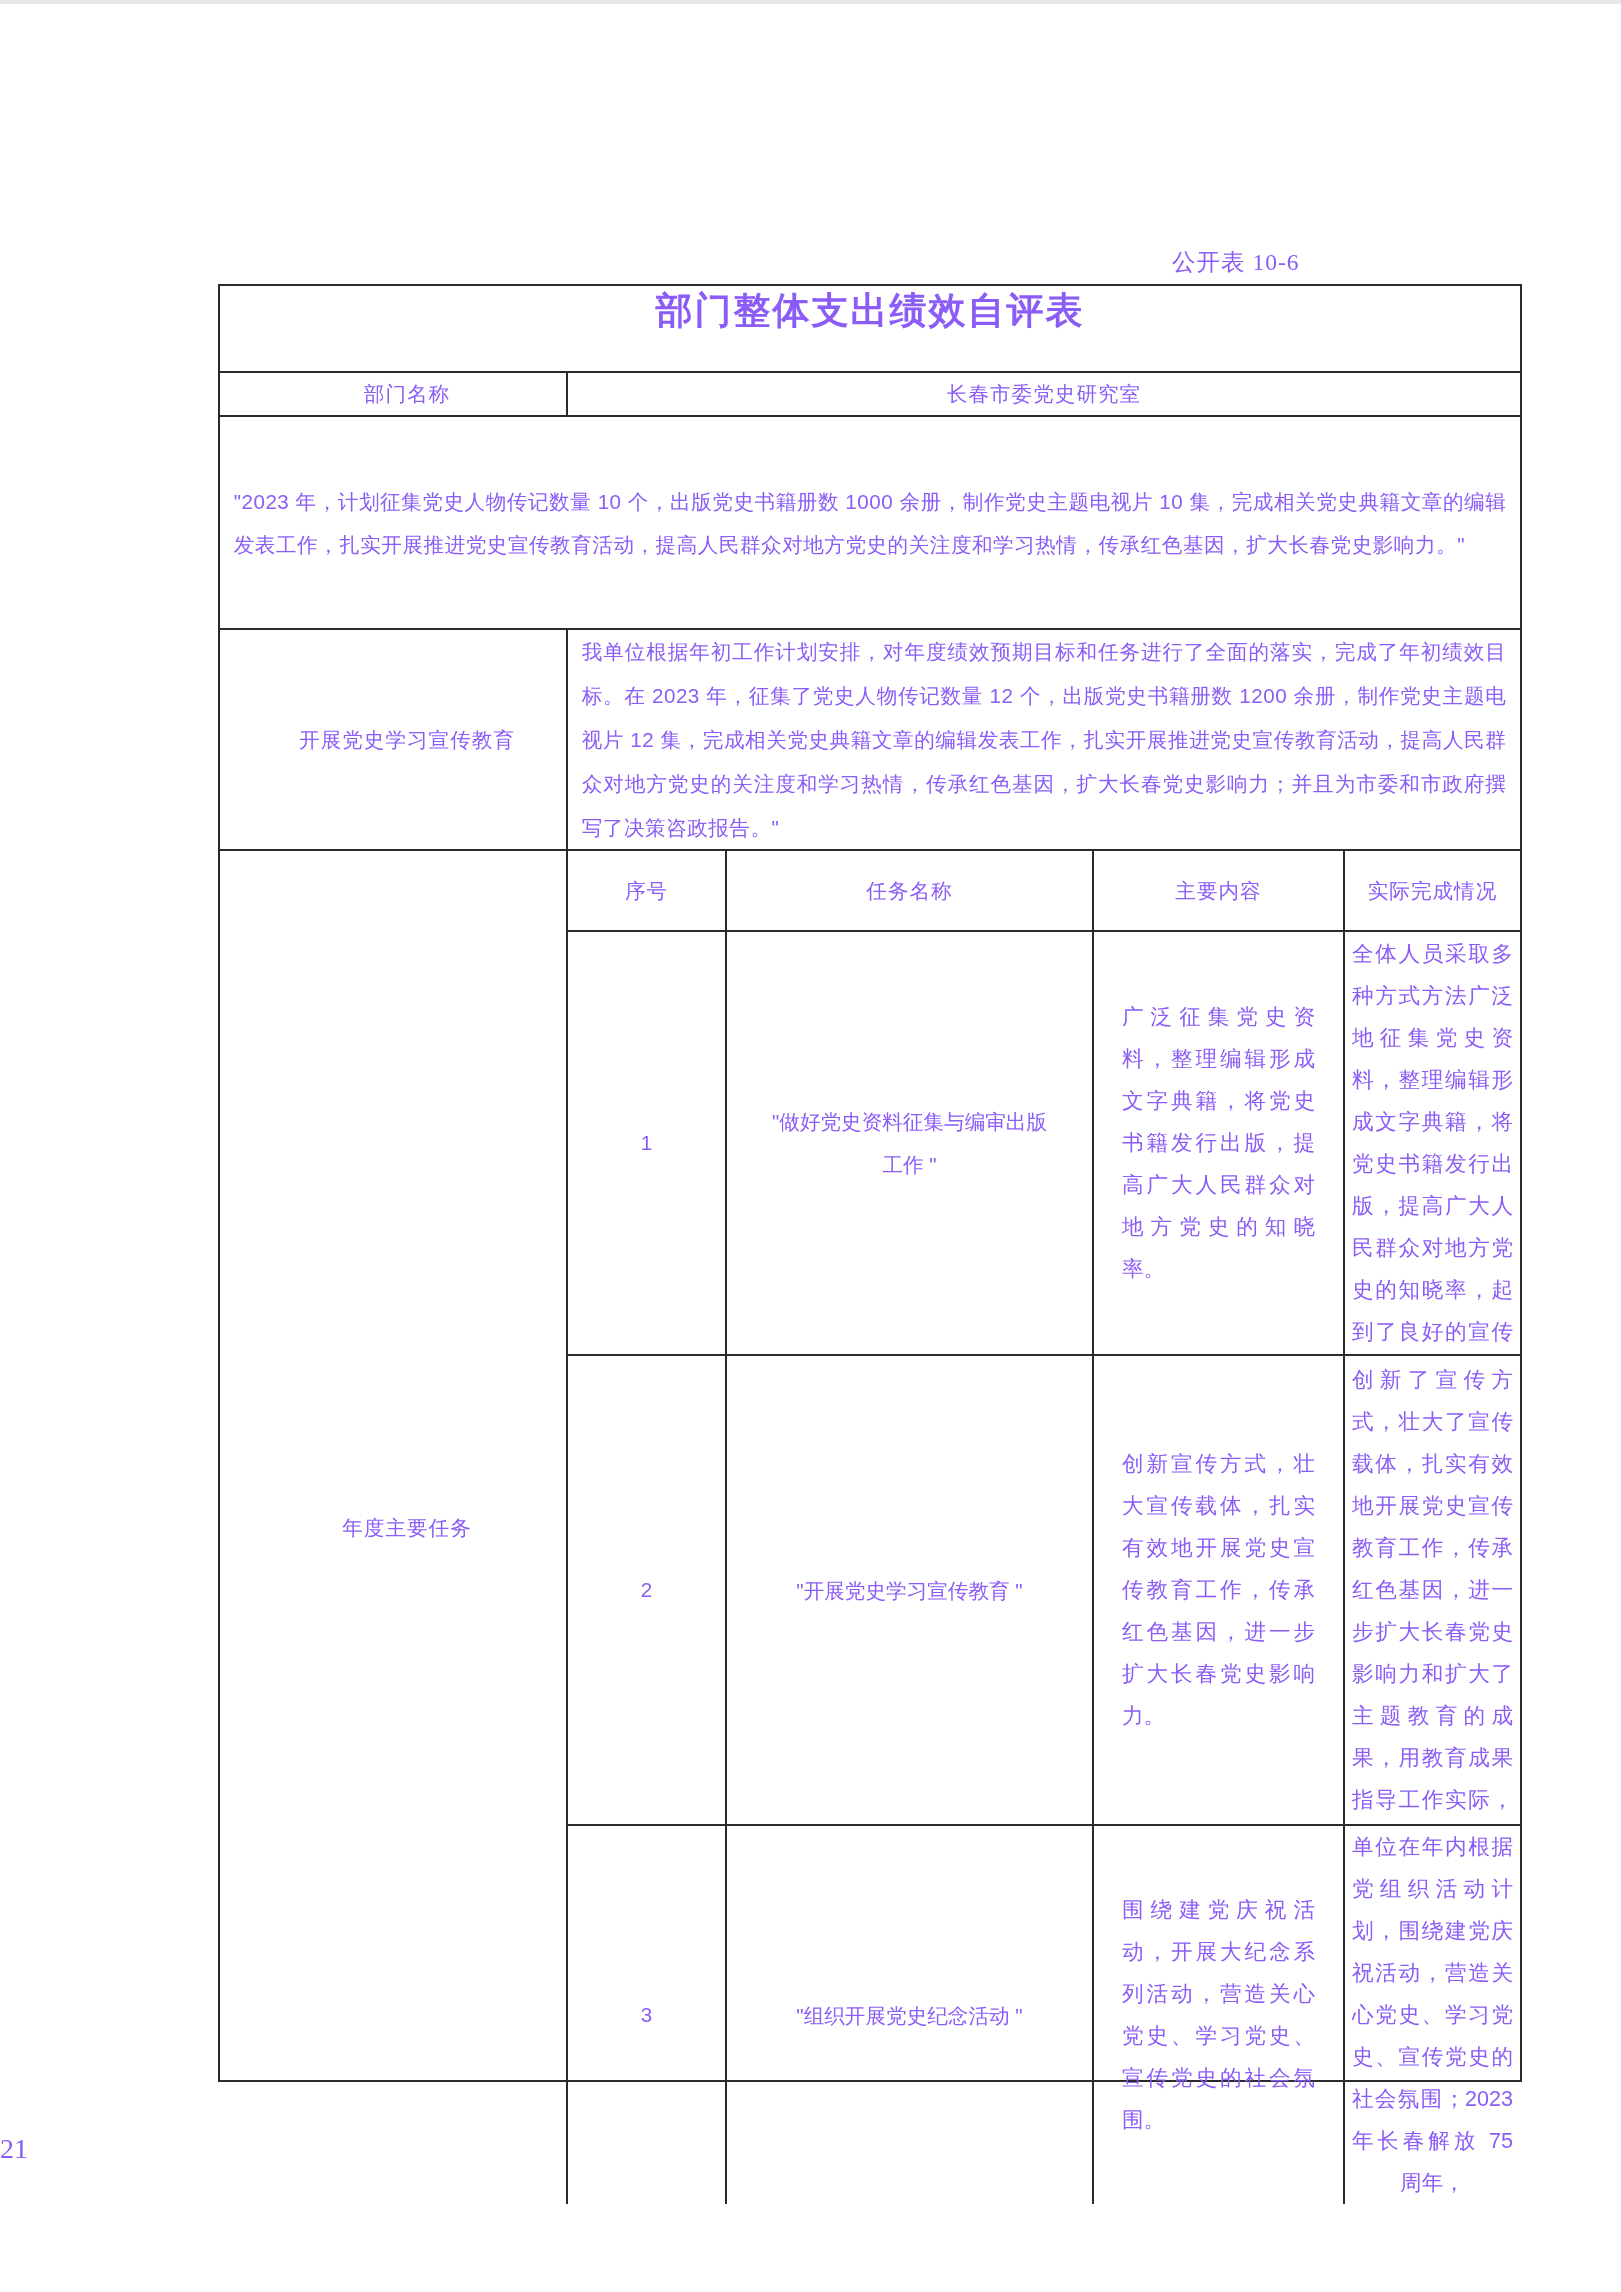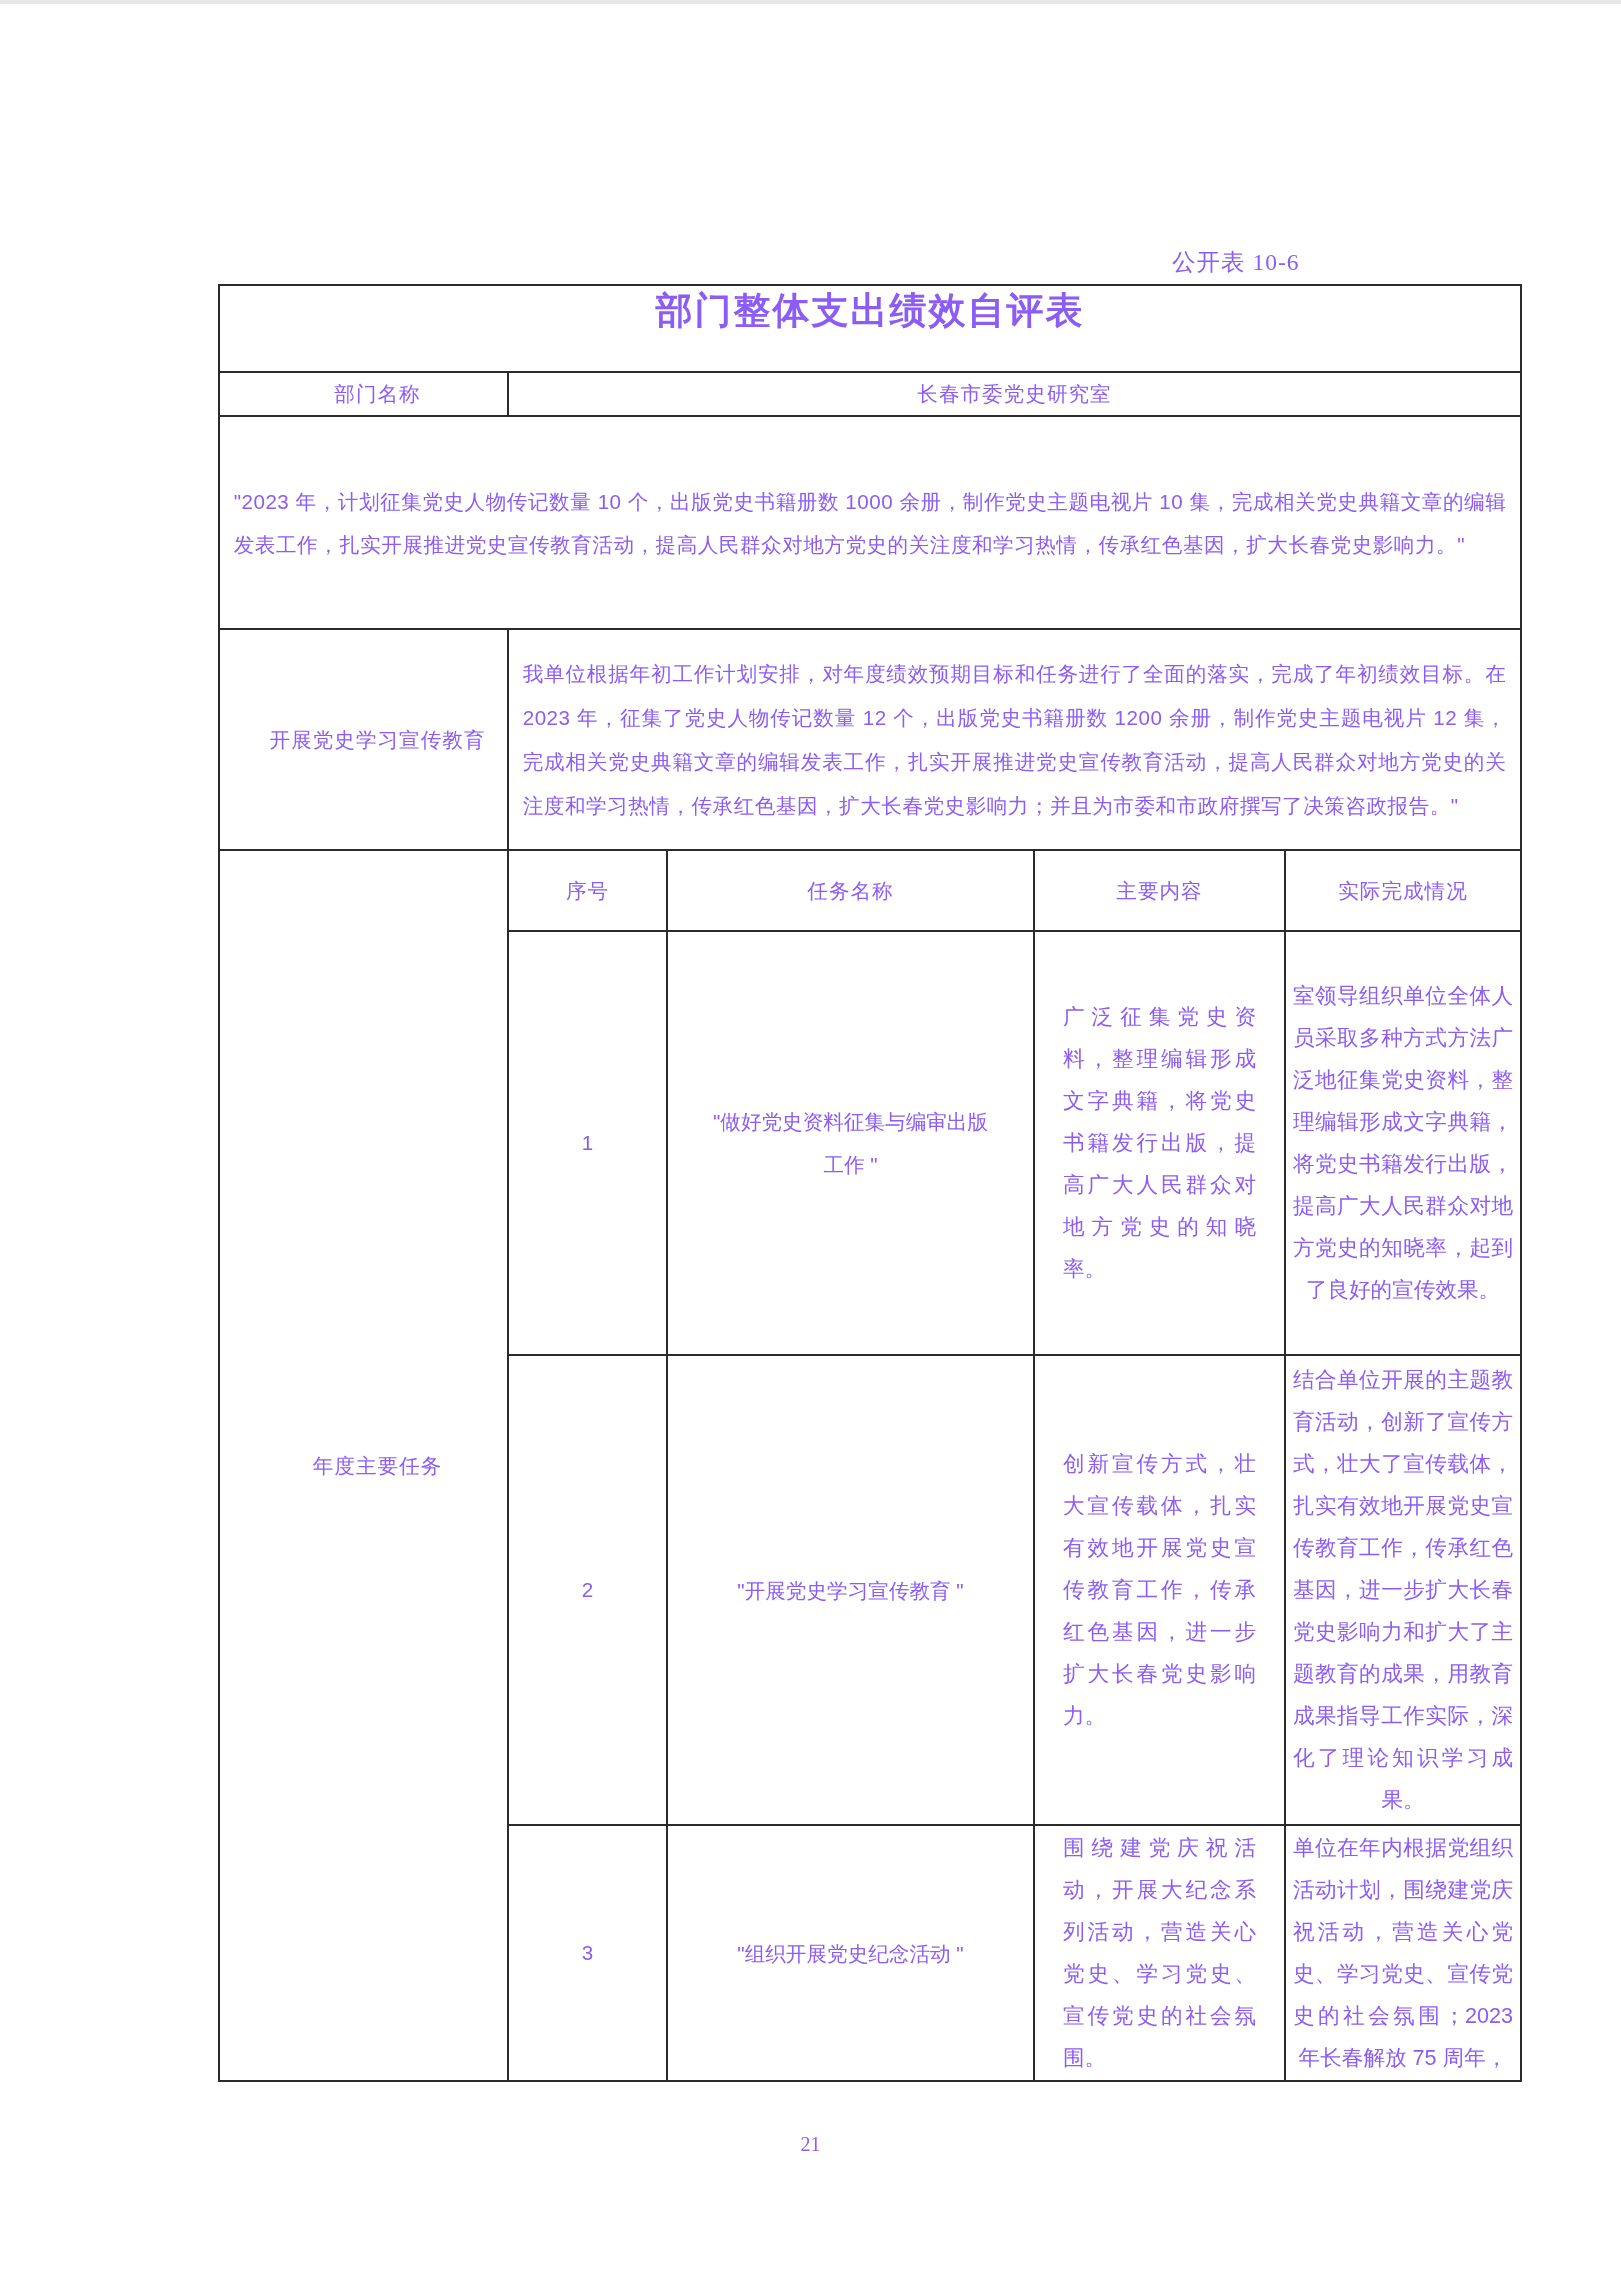--- a/index.html
+++ b/index.html
@@ -23,21 +23,21 @@
     border:2px solid #2b2b2b;
     box-sizing:border-box;
     display:flex; flex-direction:column;
     background:#fff;
   }
   .trow { display:flex; border-bottom:2px solid #2b2b2b; box-sizing:border-box; flex-shrink:0; }
   .trow:last-child { border-bottom:none; }
   .title-row { height:87px; align-items:flex-start; justify-content:center; }
   .doc-title { font-size:37px; font-weight:bold; letter-spacing:2px; }
   .label-cell {
-    width:289px; flex-shrink:0;
+    width:348px; flex-shrink:0;
     border-right:2px solid #2b2b2b; box-sizing:border-box;
     display:flex; align-items:center; justify-content:center;
     font-size:20.6px; letter-spacing:1px; text-align:center;padding-left:28px;
   }
   .content-cell { flex:1; display:flex; align-items:center; box-sizing:border-box; min-width:0; }
   .dept-row { height:44px; }
   .dept-value { justify-content:center; font-size:20.6px; letter-spacing:1px; }
   .goal-row { height:213px; }
   .perf-row { height:221px; }
   .para { padding:0 13.7px; font-size:20.6px; text-align:justify; letter-spacing:0.5px; }
@@ -56,23 +56,23 @@
     display:flex; flex-direction:column; justify-content:center;
     font-size:20.6px; min-width:0; overflow:hidden;
   }
   .tc-no   { width:159px; align-items:center; text-align:center; }
   .tc-name { width:367px; align-items:center; text-align:center; padding:0 37px; line-height:43px; }
   .tc-content { width:251px; padding:0 28px; line-height:42px; text-align:justify; font-size:21.6px; }
   .tc-result  { flex:1; border-right:none; padding:0 6.9px; line-height:42px; text-align:justify; text-align-last:center; font-size:21.6px; }
   .ttr-header .tc { align-items:center; justify-content:center; text-align:center; line-height:normal; font-size:20.6px; letter-spacing:1px; padding:18px; text-align-last:auto; }
   .page-number {
     position:absolute; top:2129px; left:0; width:1621px;
-    text-align:center;
+    text-align:left;
     font-family:"Liberation Serif", serif;
-    font-size:20px;
+    font-size:28px;
   }
 </style>
 </head>
 <body>
 
 <div class="page">
 
   <div class="doc-note">公开表 10-6</div>
 
   <div class="outer">

